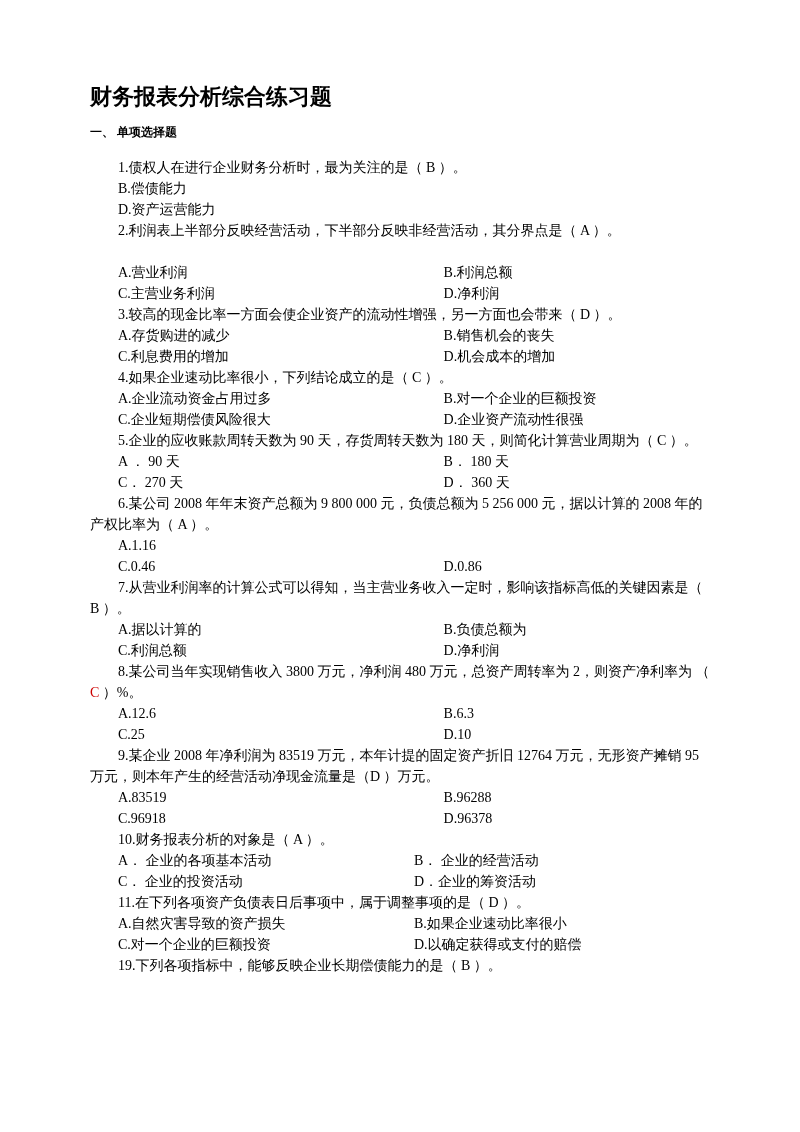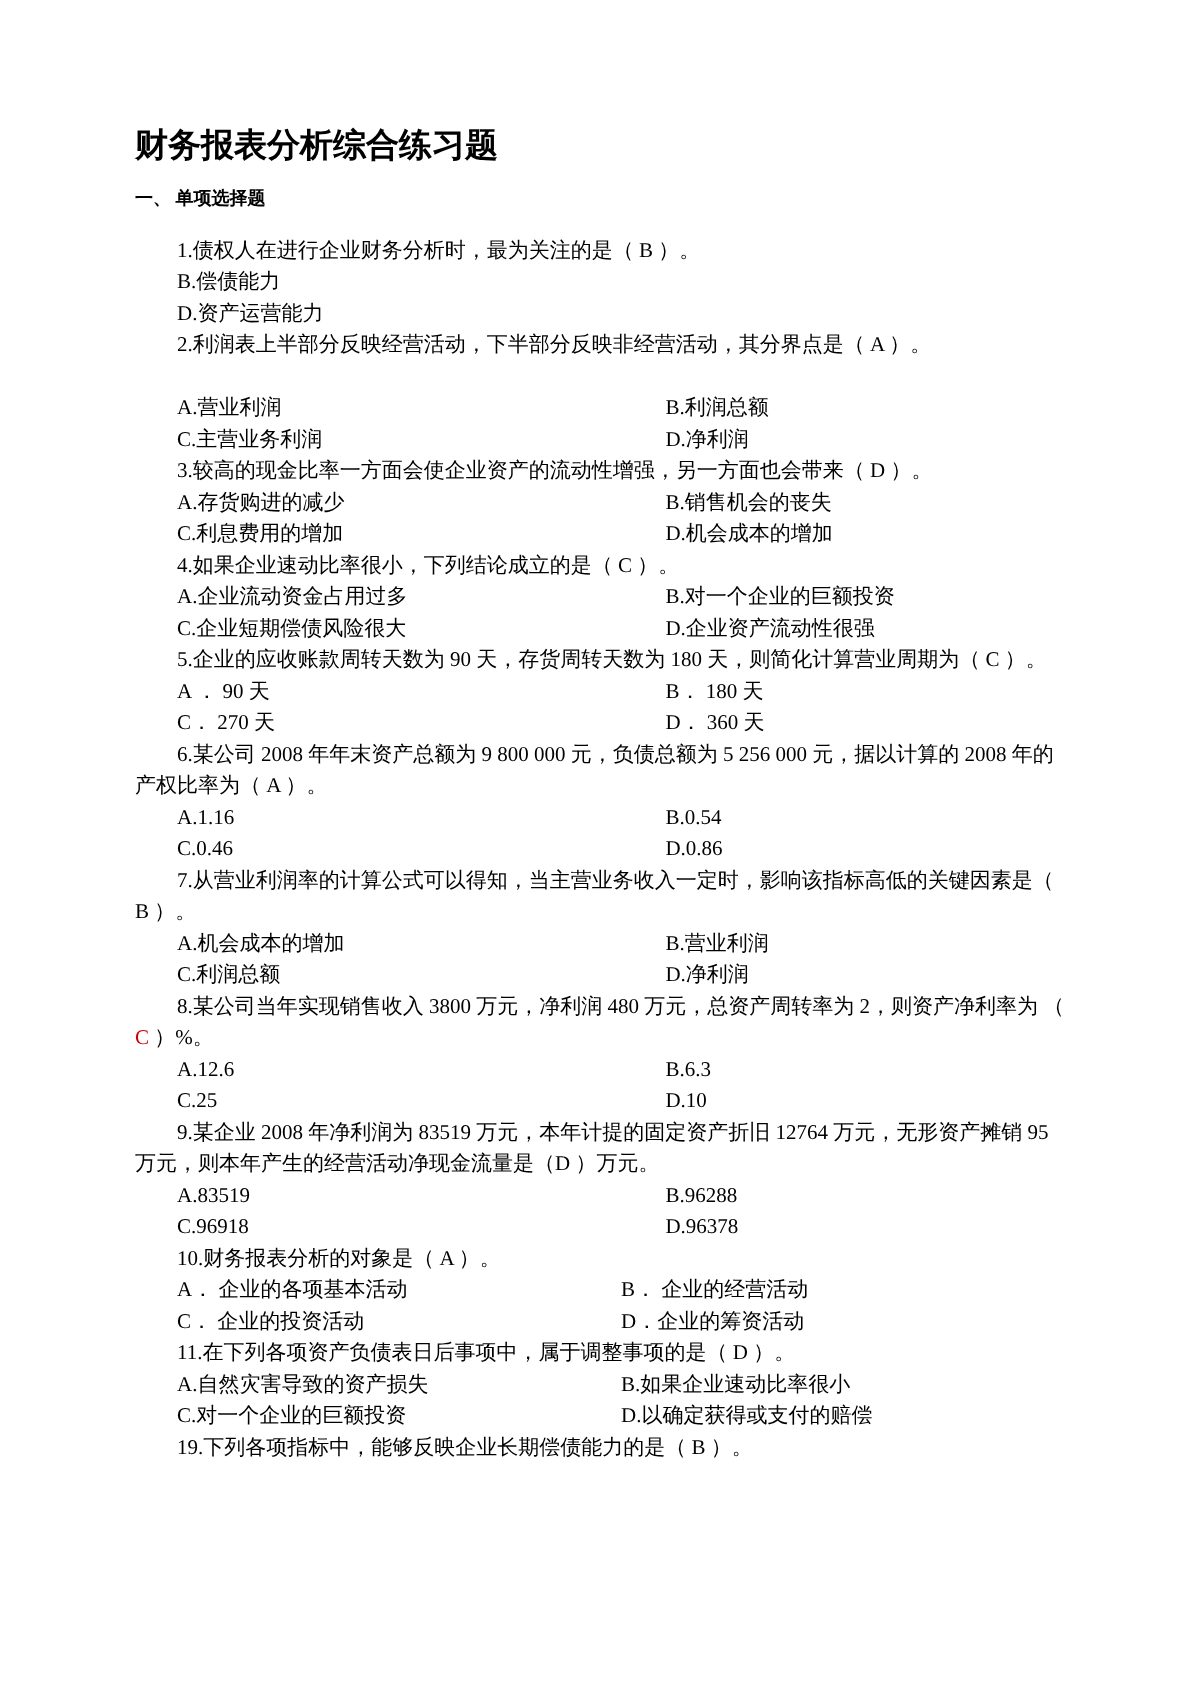--- a/index.html
+++ b/index.html
@@ -90,31 +90,30 @@
     <div class="o-right">B． 180 天</div>
   </div>
 <div class="opts">
     <div class="o-left">C． 270 天</div>
     <div class="o-right">D． 360 天</div>
   </div>
 
 <div class="q-text no-indent"><span style="margin-left:2em">6.某公司 2008 年年末资产总额为 9 800 000 元，负债总额为 5 256 000 元，据以计算的 2008 年的产权比率为（   A  ）。</span></div>
 <div class="opts">
     <div class="o-left">A.1.16</div>
-    <div class="o-right">B.0.54</div>
   </div>
 <div class="opts">
     <div class="o-left">C.0.46</div>
     <div class="o-right">D.0.86</div>
   </div>
 
 <div class="q-text no-indent"><span style="margin-left:2em">7.从营业利润率的计算公式可以得知，当主营业务收入一定时，影响该指标高低的关键因素是（    B  ）。</span></div>
 <div class="opts">
-    <div class="o-left">A.机会成本的增加</div>
-    <div class="o-right">B.营业利润</div>
+    <div class="o-left">A.据以计算的</div>
+    <div class="o-right">B.负债总额为</div>
   </div>
 <div class="opts">
     <div class="o-left">C.利润总额</div>
     <div class="o-right">D.净利润</div>
   </div>
 
 <div class="q-text no-indent"><span style="margin-left:2em"><span>8.某公司当年实现销售收入 3800 万元，净利润 480 万元，总资产周转率为 2，则资产净利率为 （  </span><span class="red">C</span><span>  ）%。</span></span></div>
 <div class="opts">
     <div class="o-left">A.12.6</div>
     <div class="o-right">B.6.3</div>

